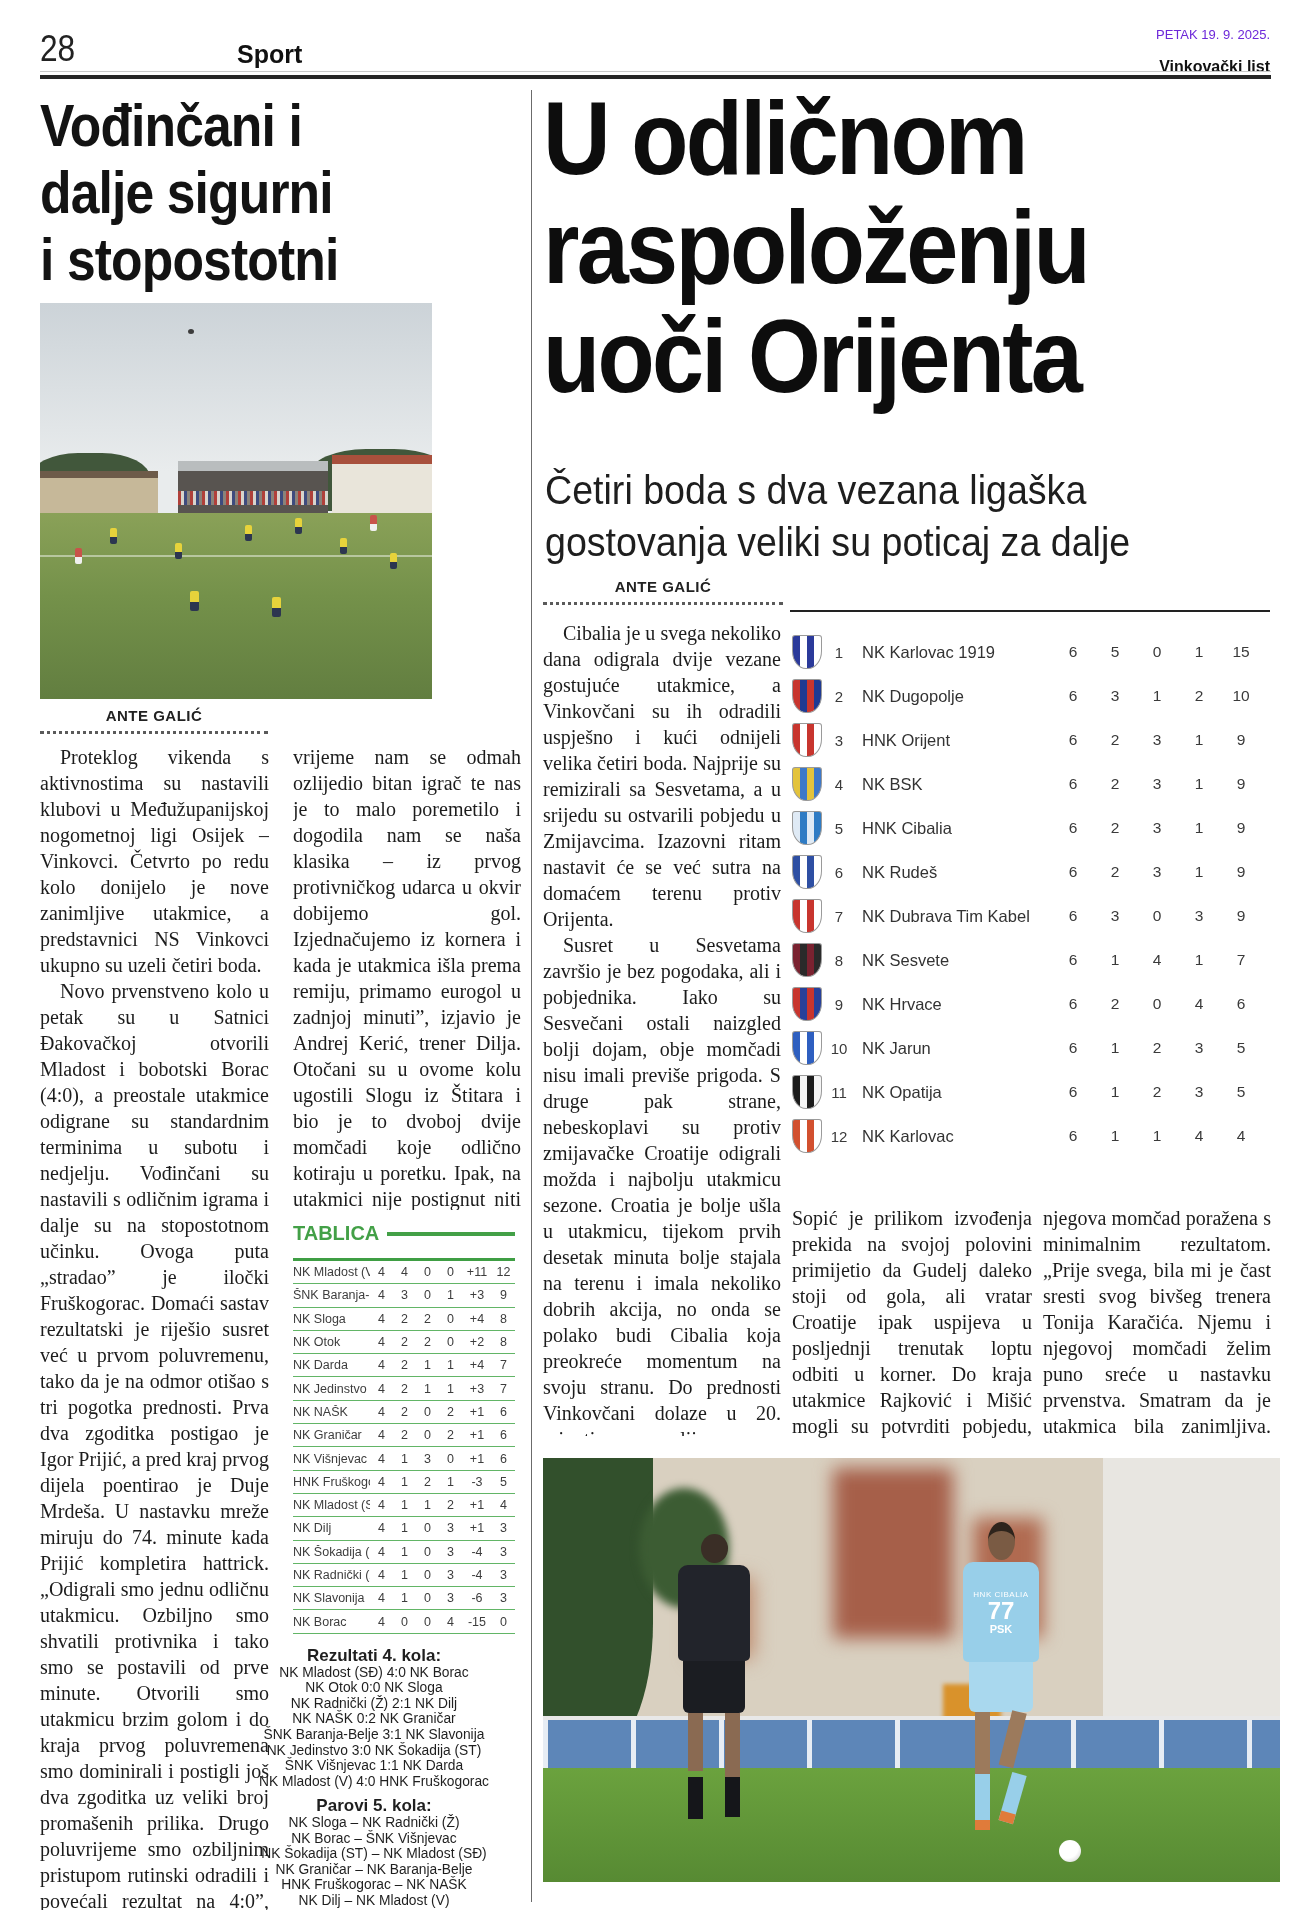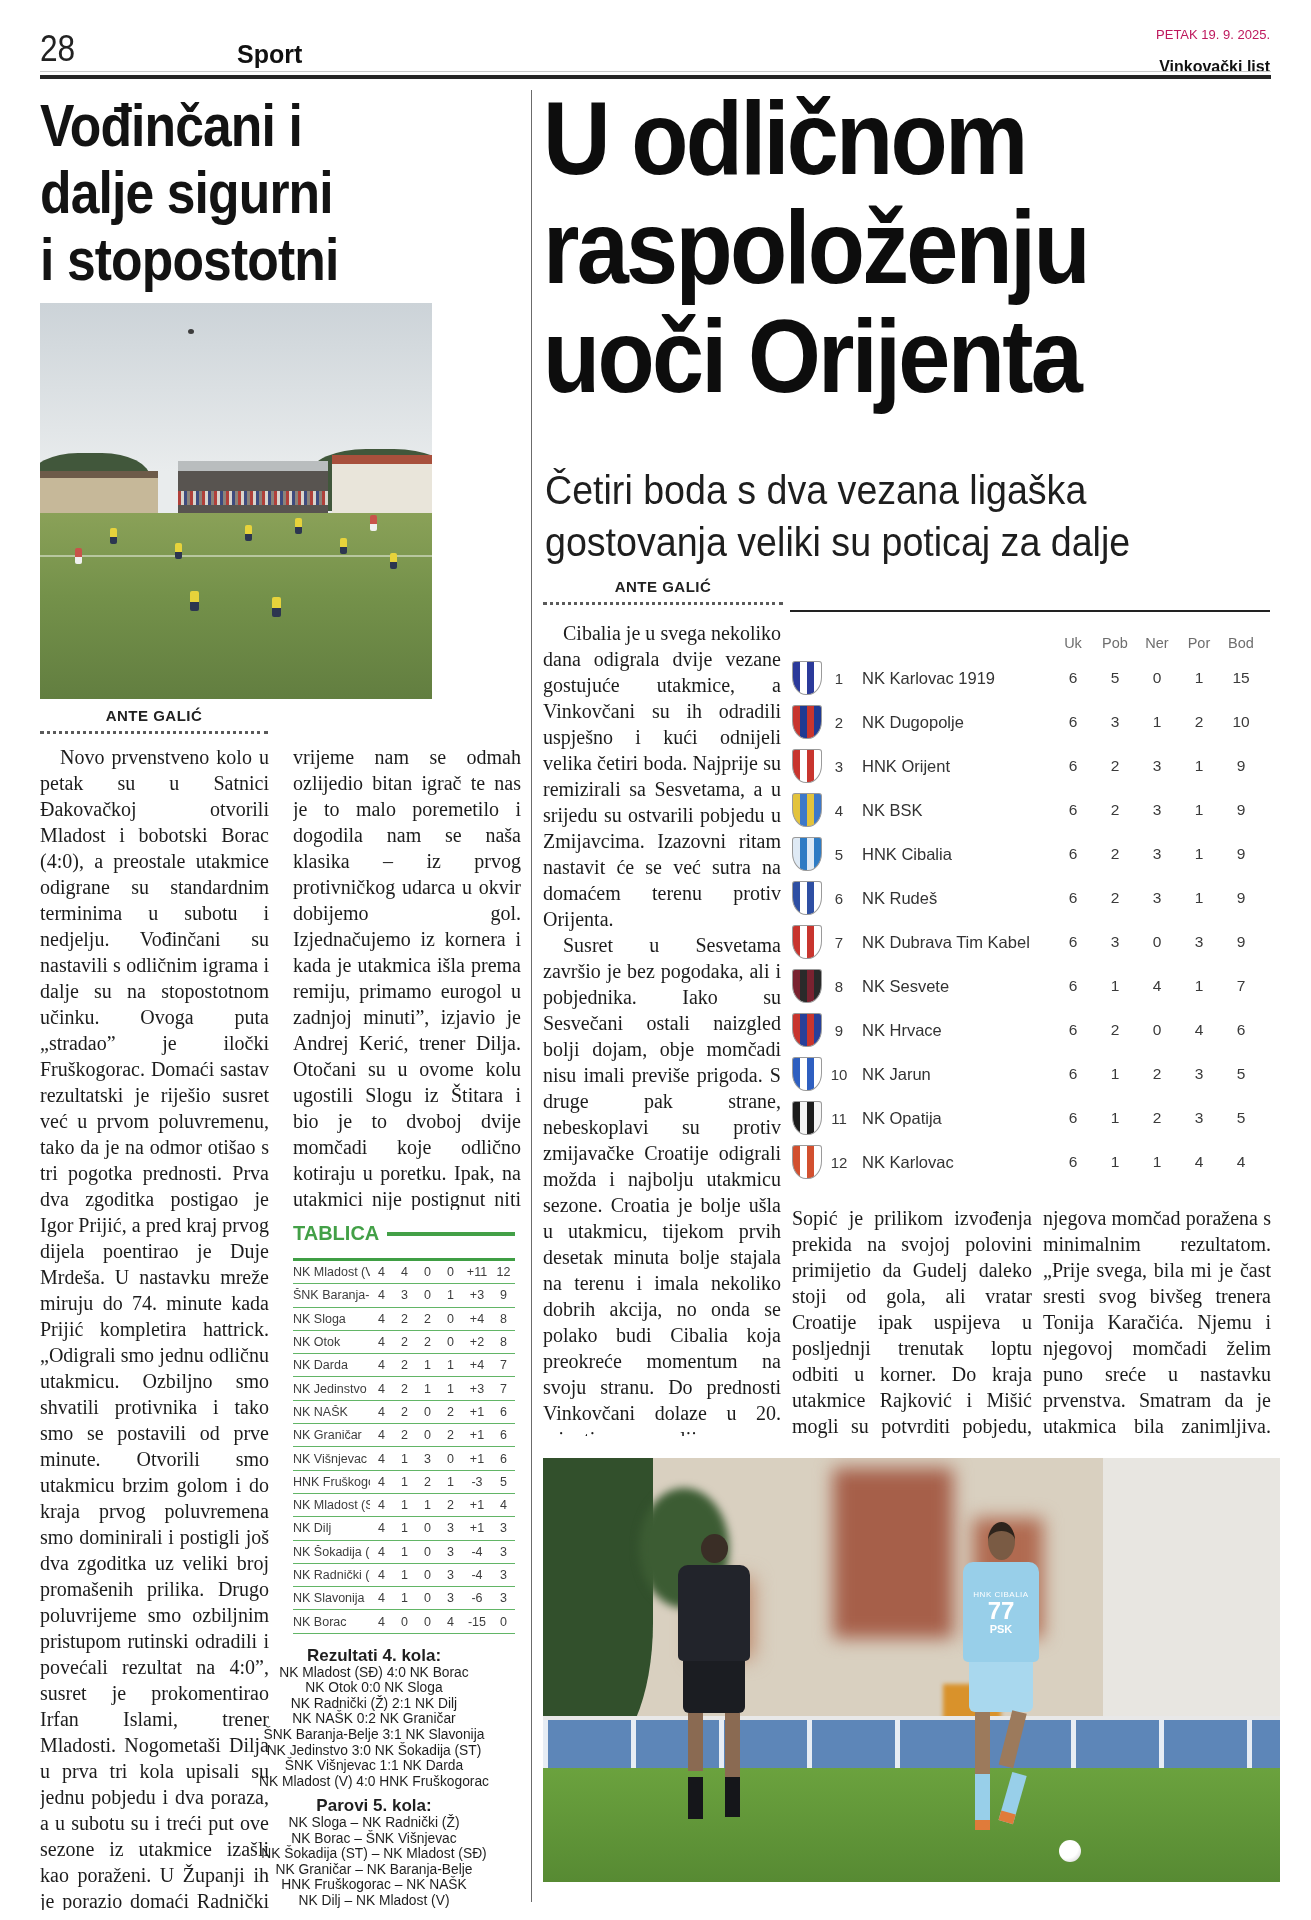--- a/index.html
+++ b/index.html
@@ -2,21 +2,21 @@
 <html><head>
 <meta charset="utf-8">
 <style>
   html,body{margin:0;padding:0;background:#e8e8e8;}
   .page{position:relative;width:1311px;height:1920px;background:#ffffff;margin:0 auto;overflow:hidden;
         font-family:"Liberation Sans",sans-serif;color:#1b1b1b;}
   
   .pagenum{position:absolute;left:40px;top:28px;font-size:36px;color:#222;transform:scaleX(.88);transform-origin:0 0;}
   .section{position:absolute;left:237px;top:40px;font-size:25px;font-weight:bold;color:#111;}
   .masthead{position:absolute;right:41px;top:27px;text-align:right;}
-  .masthead .date{font-size:13px;color:#be185d;}
+  .masthead .date{font-size:13px;color:#6d28d9;}
   .masthead .pub{font-size:16px;font-weight:bold;color:#111;margin-top:16px;}
   .rule-thin{position:absolute;left:40px;right:40px;top:71px;height:1px;background:#c9c9c9;}
   .rule-thick{position:absolute;left:40px;right:40px;top:75px;height:4px;background:#262626;}
   .vdivider{position:absolute;left:531px;top:90px;width:1px;height:1812px;background:#6b6b6b;}
   
   .hl-left{position:absolute;left:40px;top:92px;width:470px;font-weight:bold;font-size:60px;line-height:67px;
            color:#131313;letter-spacing:-1px;transform:scaleX(.86);transform-origin:0 0;}
   .hl-right{position:absolute;left:543px;top:84px;width:810px;font-weight:bold;font-size:104px;line-height:109px;
             color:#0d0d0d;letter-spacing:-3px;transform:scaleX(.90);transform-origin:0 0;}
   .sub-right{position:absolute;left:545px;top:464px;width:790px;font-size:40px;line-height:52px;color:#1e1e1e;
@@ -151,20 +151,21 @@
     <div class="tp-player tp-r" style="left:35px;top:245px;"></div>
     <div class="tp-player tp-r" style="left:330px;top:212px;"></div>
     <div class="tp-player tp-y tp-big" style="left:150px;top:288px;"></div>
     <div class="tp-player tp-y tp-big" style="left:232px;top:294px;"></div>
   </div>
 
   <div class="byline byline-left">ANTE GALIĆ</div>
   <div class="dotted dotted-left"></div>
 
   <div class="col col-l1">
+    <p class="indent">Proteklog vikenda s aktivnostima su nastavili klubovi u Međužupanijskoj nogometnoj ligi Osijek – Vinkovci. Četvrto po redu kolo donijelo je nove zanimljive utakmice, a predstavnici NS Vinkovci ukupno su uzeli četiri boda.</p>
     <p class="indent">Novo prvenstveno kolo u petak su u Satnici Đakovačkoj otvorili Mladost i bobotski Borac (4:0), a preostale utakmice odigrane su standardnim terminima u subotu i nedjelju. Vođinčani su nastavili s odličnim igrama i dalje su na stopostotnom učinku. Ovoga puta „stradao” je iločki Fruškogorac. Domaći sastav rezultatski je riješio susret već u prvom poluvremenu, tako da je na odmor otišao s tri pogotka prednosti. Prva dva zgoditka postigao je Igor Prijić, a pred kraj prvog dijela poentirao je Duje Mrdeša. U nastavku mreže miruju do 74. minute kada Prijić kompletira hattrick. „Odigrali smo jednu odličnu utakmicu. Ozbiljno smo shvatili protivnika i tako smo se postavili od prve minute. Otvorili smo utakmicu brzim golom i do kraja prvog poluvremena smo dominirali i postigli još dva zgoditka uz veliki broj promašenih prilika. Drugo poluvrijeme smo ozbiljnim pristupom rutinski odradili i povećali rezultat na 4:0”, susret je prokomentirao Irfan Islami, trener Mladosti. Nogometaši Dilja u prva tri kola upisali su jednu pobjedu i dva poraza, a u subotu su i treći put ove sezone iz utakmice izašli kao poraženi. U Županji ih je porazio domaći Radnički s 2:1. Sva veća uzbuđenja dogodila su se u posljednjih pola sata. Marko Jurić u 60. minuti doveo je Županjce u vodstvo, dok je stvari na početak vrlo brzo vratio Davor Barišić. I kada se činilo kako će svakom sastavu pripasti po bod, u prvoj minuti nadoknade Ivan Raguž postiže pogodak vrijedan tri bitna boda. „Nismo dobro ušli u utakmicu, nismo mogli uhvatiti ritam i trebalo nam je dvadesetak minuta da dođemo na radnu temperaturu. Do kraja poluvremena smo bili dobri i imali neke šanse, ali opet nismo pravi u tom segmentu igre. Drugo polu-</p>
   </div>
   <div class="col col-l2">
     <p>vrijeme nam se odmah ozlijedio bitan igrač te nas je to malo poremetilo i dogodila nam se naša klasika – iz prvog protivničkog udarca u okvir dobijemo gol. Izjednačujemo iz kornera i kada je utakmica išla prema remiju, primamo eurogol u zadnjoj minuti”, izjavio je Andrej Kerić, trener Dilja. Otočani su u ovome kolu ugostili Slogu iz Štitara i bio je to dvoboj dvije momčadi koje odlično kotiraju u poretku. Ipak, na utakmici nije postignut niti jedan pogodak, svakome je tako pripao bod. „Sve u svemu teška i čvrsta utakmica gdje nismo uspjeli kapitalizirati svoje šanse, mislim da nisu imali ni jedan udarac u okvir naših vrata, no gost zasluženo nosi bod iz Otoka. Suđenje je bilo generalno dobro osim mogućeg kaznenog udarca. Čestitam svim akterima i sretno dalje korektnim gostima”, zaključio je ovom prilikom Mario Đurković, trener Otoka.</p>
   </div>
 
   <div class="tablica-head">
     <span class="tablica-title">TABLICA</span>
     <span class="tablica-line"></span>
   </div>
@@ -353,28 +354,20 @@
   </div>
   <div class="col col-r2">
     <p>Sopić je prilikom izvođenja prekida na svojoj polovini primijetio da Gudelj daleko stoji od gola, ali vratar Croatije ipak uspijeva u posljednji trenutak loptu odbiti u korner. Do kraja utakmice Rajković i Mišić mogli su potvrditi pobjedu, no sjajni Gudelj najzaslužniji je što je</p>
   </div>
   <div class="col col-r3">
     <p>njegova momčad poražena s minimalnim rezultatom. „Prije svega, bila mi je čast sresti svog bivšeg trenera Tonija Karačića. Njemu i njegovoj momčadi želim puno sreće u nastavku prvenstva. Smatram da je utakmica bila zanimljiva. Imali smo malo lošiji ulaz, no kasnije smo imali više od</p>
   </div>
 
   <div class="lt-rule"></div>
   <div class="lt-table">
-    <div class="lt-hrow">
-      <span class="lt-spacer"></span>
-      <span class="lt-h">Uk</span>
-      <span class="lt-h">Pob</span>
-      <span class="lt-h">Ner</span>
-      <span class="lt-h">Por</span>
-      <span class="lt-h">Bod</span>
-    </div>
     <div class="lt-row">
         <span class="lt-logo" style="background: linear-gradient(90deg, rgb(43, 58, 154) 0px, rgb(43, 58, 154) 25%, rgb(255, 255, 255) 25%, rgb(255, 255, 255) 50%, rgb(43, 58, 154) 50%, rgb(43, 58, 154) 75%, rgb(255, 255, 255) 75%, rgb(255, 255, 255) 100%);"></span>
         <span class="lt-pos">1</span>
         <span class="lt-name">NK Karlovac 1919</span>
         <span class="lt-stat">6</span>
         <span class="lt-stat">5</span>
         <span class="lt-stat">0</span>
         <span class="lt-stat">1</span>
         <span class="lt-stat">15</span>
       </div>

